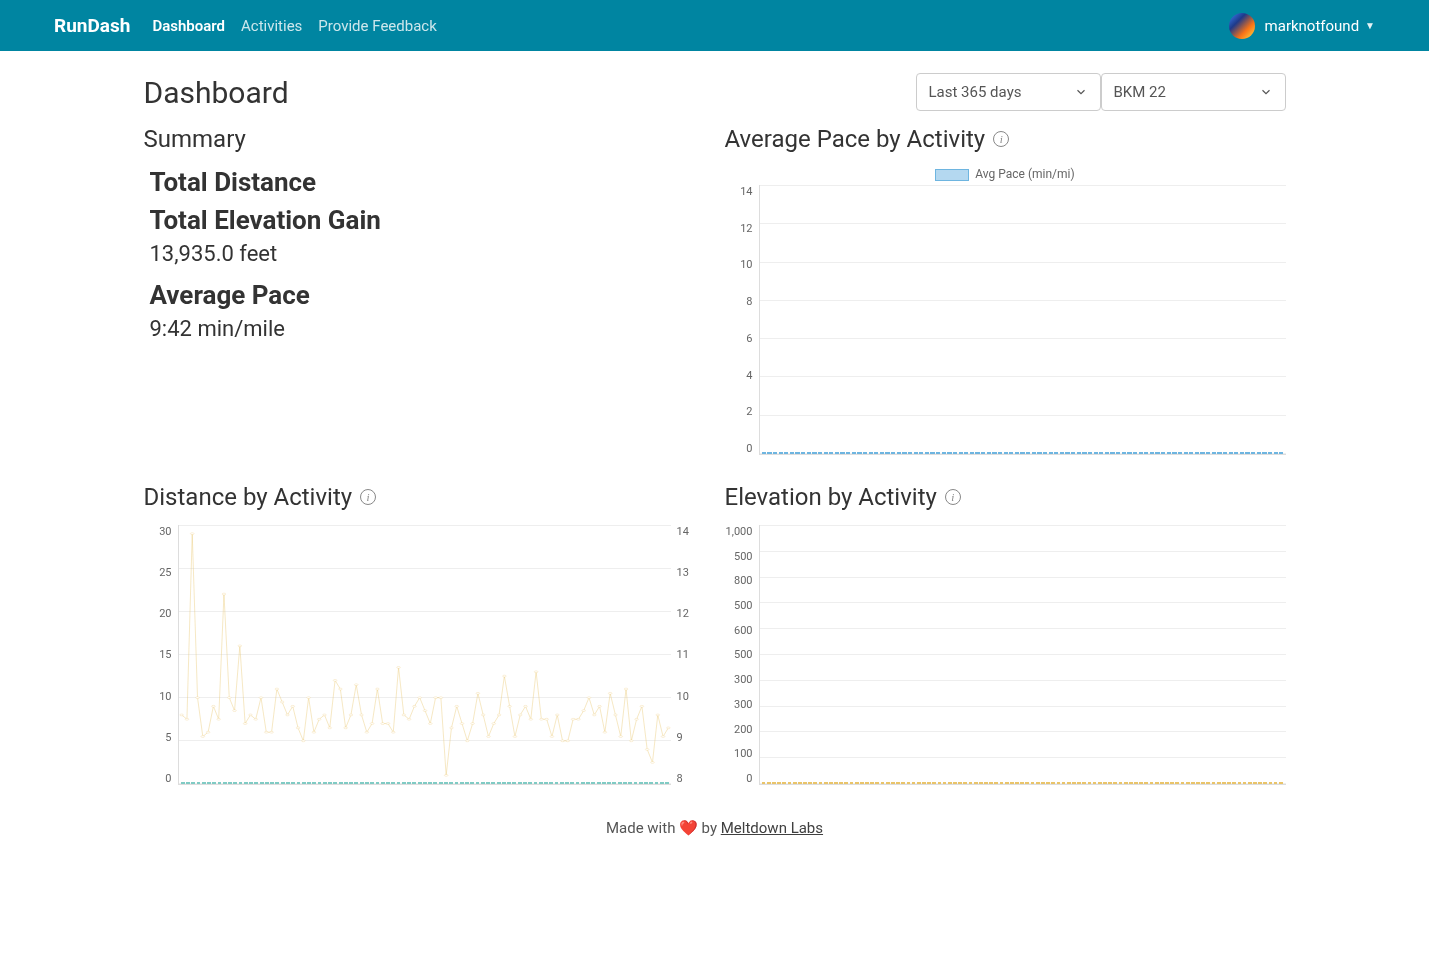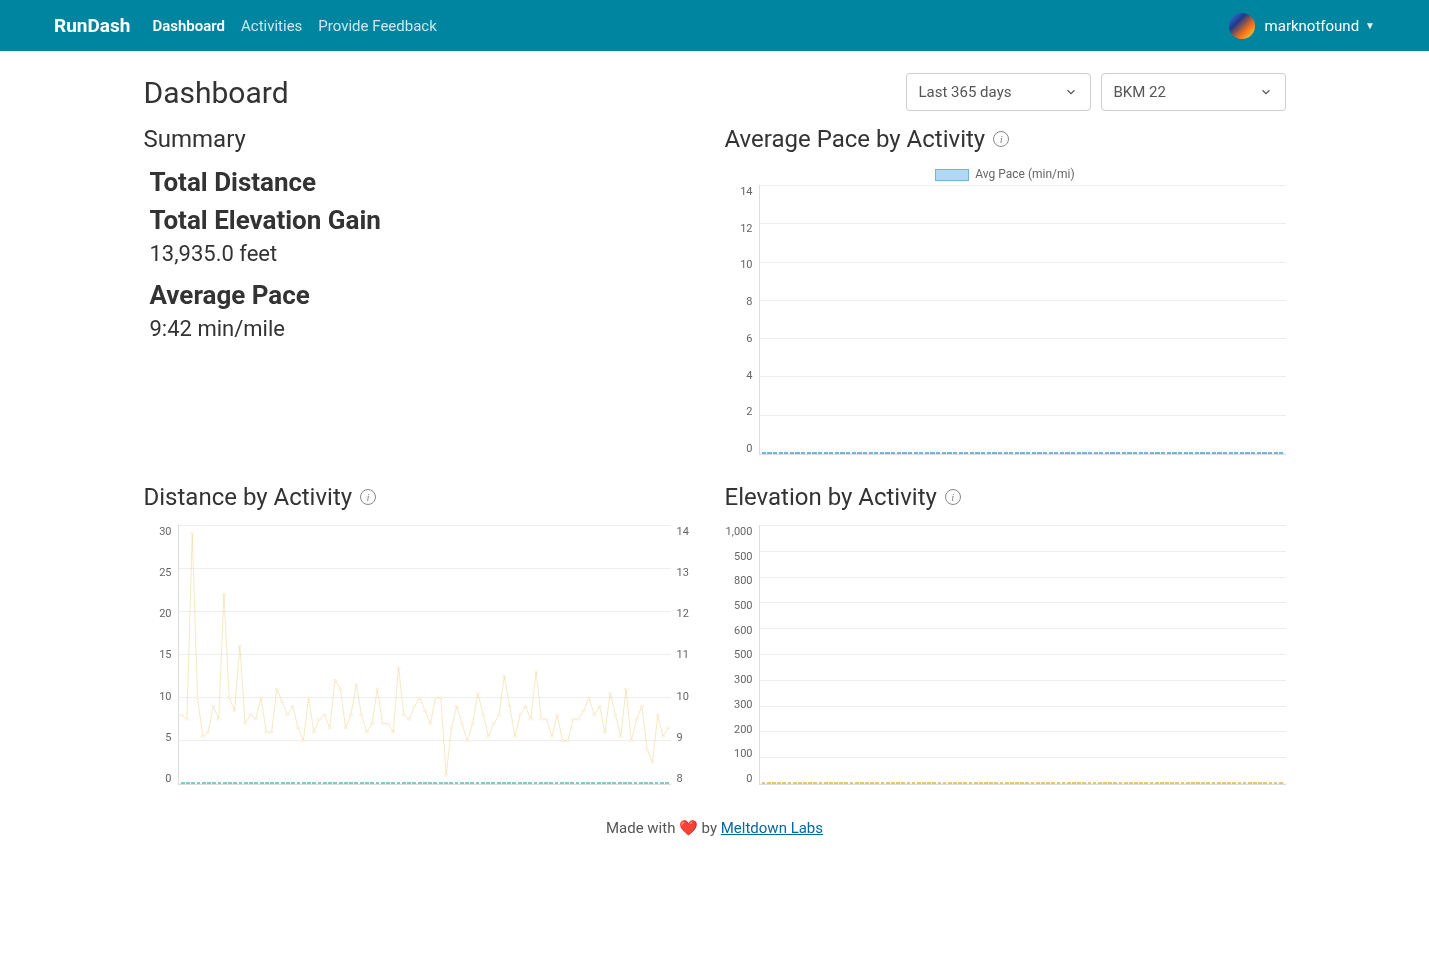--- a/index.html
+++ b/index.html
@@ -8,21 +8,21 @@
   .brand { font-weight: 700; font-size: 19px; margin-right: 22px; }
   .nav-link { color: rgba(255,255,255,0.8); margin-right: 16px; cursor: pointer; }
   .nav-link.active { color: #fff; font-weight: 600; }
   .nav-spacer { flex: 1; }
   .user { display: flex; align-items: center; cursor: pointer; }
   .avatar { width: 26px; height: 26px; border-radius: 50%; background: linear-gradient(135deg,#3b82f6,#1e3a8a,#f97316,#fde047); margin-right: 10px; }
   .caret { margin-left: 6px; font-size: 10px; opacity: .9; }
   .container { max-width: 1250px; margin: 0 auto; padding: 22px 54px 40px 54px; }
   .header-row { display: flex; align-items: center; margin-bottom: 14px; }
   .page-title { font-size: 30px; font-weight: 400; color: #333; flex: 1; }
-  .select { position: relative; border: 1px solid #ccc; border-radius: 4px; padding: 9px 36px 9px 12px; font-size: 15px; color: #555; margin-left: 10px; background:#fff; cursor:pointer; min-width: 185px; }
+  .select { position: relative; border: 1px solid #ccc; border-radius: 4px; padding: 9px 36px 9px 12px; font-size: 15px; color: #555; background:#fff; cursor:pointer; min-width: 185px; }
   .select .chev { position: absolute; right: 12px; top: 50%; transform: translateY(-50%); }
   .grid { display: grid; grid-template-columns: 1fr 1fr; gap: 28px 20px; }
   .section-title { font-size: 24px; font-weight: 400; color: #333; margin-bottom: 14px; display:flex; align-items:center; gap:8px;}
   .info-icon { width:16px; height:16px; border:1px solid #888; border-radius:50%; display:inline-flex; align-items:center; justify-content:center; font-family: Georgia, serif; font-style: italic; font-size:11px; color:#888; line-height:1;}
   .summary { padding-left: 6px; }
   .summary h3 { font-size: 26px; font-weight: 700; margin-top: 8px; }
   .summary .val { font-size: 22px; font-weight: 400; margin: 6px 0 14px 0; }
   .chart { position: relative; }
   .legend { display:flex; justify-content:center; gap:20px; font-size:12px; color:#666; margin-bottom:4px;}
   .swatch { display:inline-block; width:34px; height:12px; border:1px solid; margin-right:6px; vertical-align:middle;}
@@ -30,21 +30,21 @@
   .plot.small { height: 260px; }
   .yaxis { display:flex; flex-direction:column; justify-content:space-between; align-items:flex-end; font-size:11px; color:#666; padding-right:6px; width:34px;}
   .yaxis.right { align-items:flex-start; padding-right:0; padding-left:6px;}
   .plot-area { flex:1; border-left:1px solid #ddd; border-bottom:1px solid #ddd; position:relative; display:flex; align-items:flex-end; gap:1px; padding:0 2px; overflow:hidden;}
   .grid-lines { position:absolute; inset:0; display:flex; flex-direction:column; justify-content:space-between; pointer-events:none;}
   .grid-lines div { border-top:1px solid #eee; height:0;}
   .bar { flex:1; position:relative;}
   .bar .b { position:absolute; bottom:0; left:5%; right:5%; }
   .line-svg { position:absolute; inset:0; width:100%; height:100%; pointer-events:none;}
   .footer { text-align:center; margin-top: 34px; font-size:15px; color:#555;}
-  .footer a { color:#0369a1; }
+  .footer a { color:#404040; }
   .col-blue { background: rgba(148,200,234,0.7); border:1px solid #6eb5e0; }
   .col-teal { background: rgba(166,222,214,0.7); border:1px solid #80cbc4; }
   .col-amber { background: rgba(252,221,154,0.65); border:1px solid #e9c46a; }
 </style>
 </head>
 <body>
 
 <div class="navbar">
   <span class="brand">RunDash</span>
   <span class="nav-link active">Dashboard</span>

